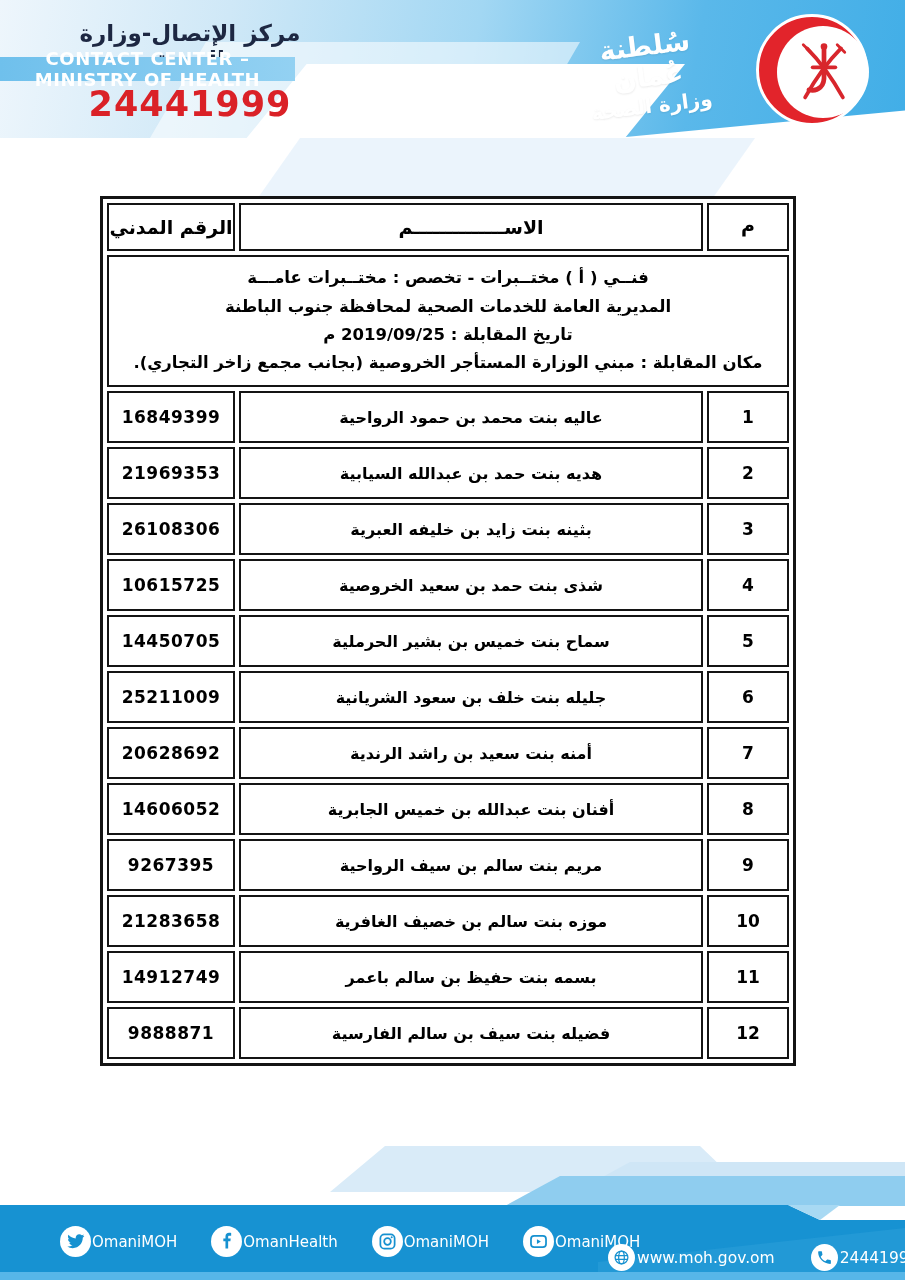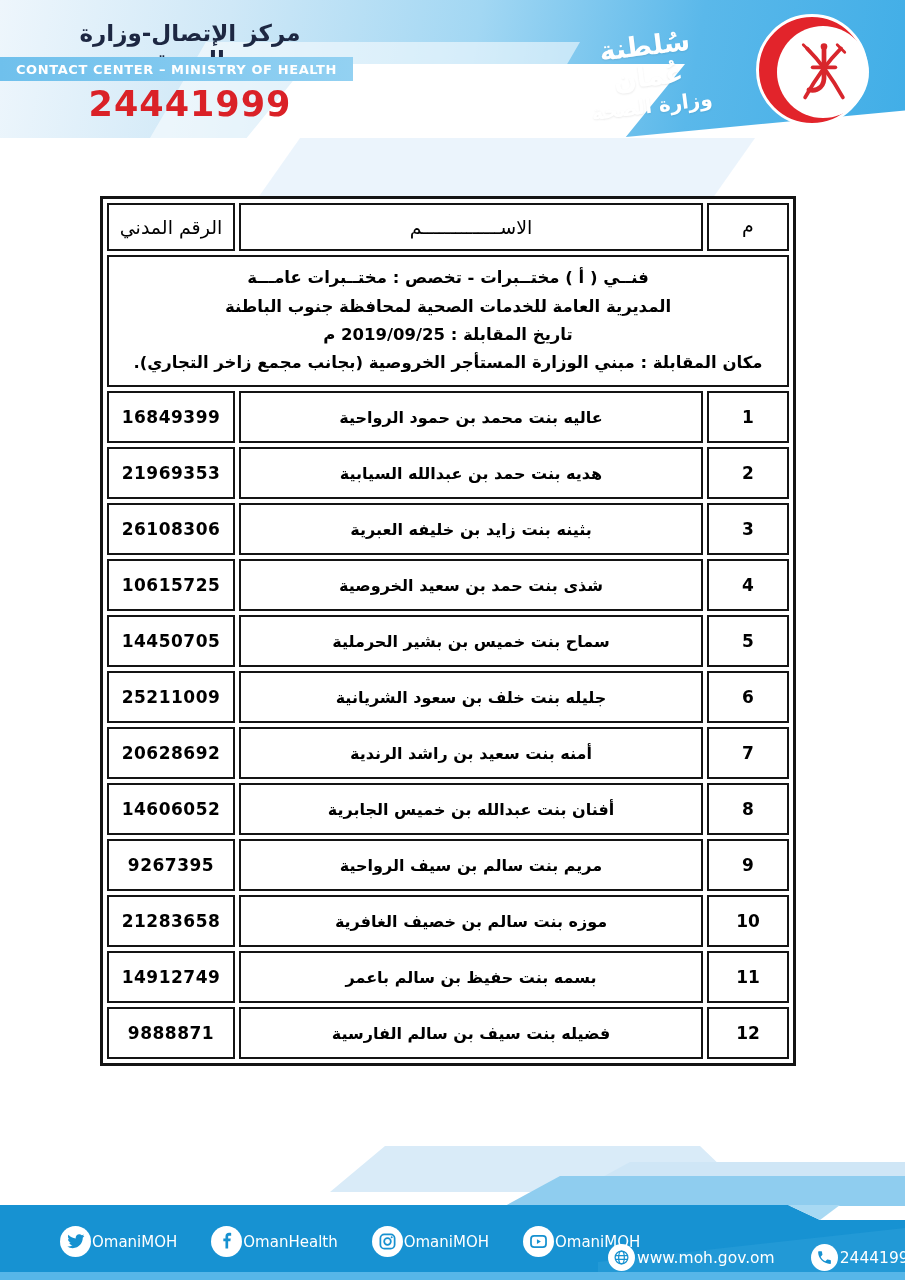--- a/index.html
+++ b/index.html
@@ -28,24 +28,24 @@
   .hdr-sub{
     position:absolute; top:138px; left:255px; width:500px; height:64px;
     background:#e7f2fb; opacity:.85;
     clip-path:polygon(9% 0,100% 0,91% 100%,0 100%);
   }
   .hdr-ar{
     position:absolute; top:20px; left:50px; width:280px; text-align:center;
     direction:rtl; font-size:23px; font-weight:bold; color:#1d2742;
   }
   .hdr-en{
-    position:absolute; top:57px; left:0; width:353px; height:24px;
+    position:absolute; top:57px; left:0; width:295px; height:24px;
     background:linear-gradient(to right,#6fc0ec,#93d1f2);
-    color:#fff; font-size:13px; font-weight:bold; letter-spacing:.6px;
-    display:flex; align-items:center; justify-content:center;
+    color:#fff; font-size:18px; font-weight:bold; letter-spacing:.6px;
+    display:flex; align-items:center; justify-content:center;text-align:center;
   }
   .hdr-phone{
     position:absolute; top:84px; left:50px; width:280px; text-align:center;
     font-size:35px; font-weight:bold; color:#da2127; letter-spacing:1px;
   }
   .logo{ position:absolute; top:6px; right:12px; width:320px; height:128px; }
   .logo-text{
     position:absolute; top:24px; right:170px; width:150px; color:#fff;
     text-align:center; direction:rtl; transform:rotate(-7deg);
     text-shadow:0 1px 2px rgba(0,0,0,.08);
@@ -67,21 +67,21 @@
   table.roster{
     width:100%; border-collapse:separate; border-spacing:4px;
     border:3px solid #141414; background:#fff;
   }
   table.roster th, table.roster td{
     border:2px solid #141414; text-align:center; vertical-align:middle;
     color:#000; background:#fff;
   }
   th.col-idx, td.col-idx{ width:82px; }
   th.col-id,  td.col-id { width:128px; }
-  .head-row th{ height:48px; font-size:19px; font-weight:normal; }
+  .head-row th{ height:48px; font-size:19px; font-weight:bold; }
   th.col-idx{ vertical-align:bottom; padding-bottom:4px; }
   td.notice{
     height:132px; background:#bcd2ea; direction:rtl;
     font-size:16.5px; font-weight:bold; line-height:1.72; padding:4px 10px;
   }
   tr.data-row td{ height:52px; font-weight:bold; }
   td.col-idx{ font-size:17px; }
   td.col-name{ font-size:16px; direction:rtl; }
   td.col-id{ font-size:17px; letter-spacing:.5px; }
 

